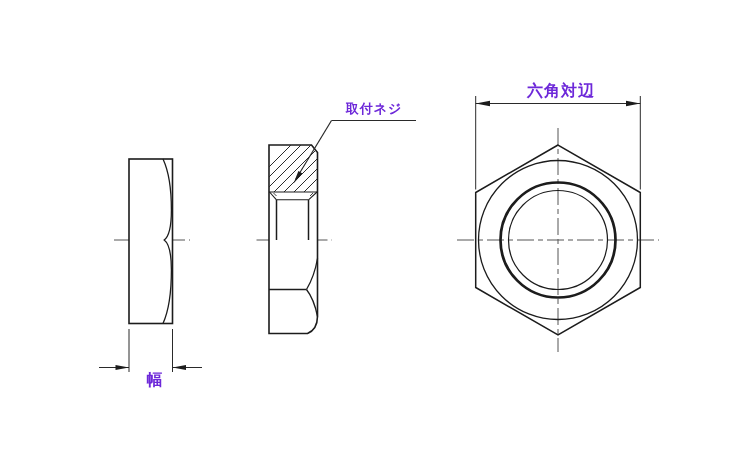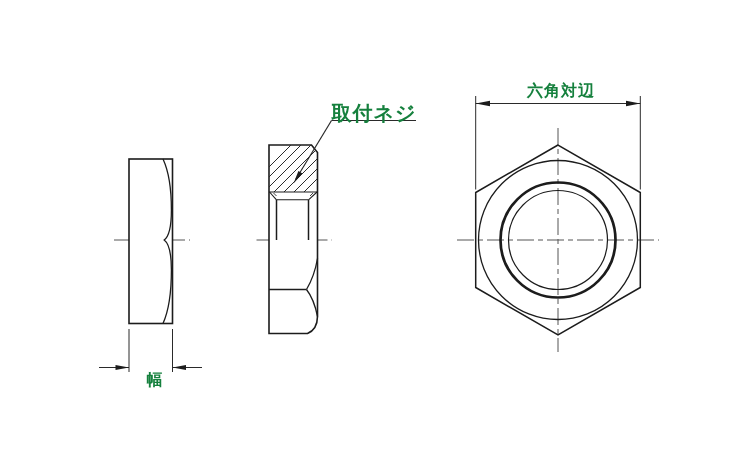--- a/index.html
+++ b/index.html
@@ -6,27 +6,27 @@
   .canvas{
     position:relative;
     width:750px;height:450px;
     background:#ffffff;
     overflow:hidden;
     font-family:"Liberation Sans","DejaVu Sans",sans-serif;
   }
   .canvas svg{position:absolute;left:0;top:0;}
   .dim-label{
     position:absolute;
-    color:#15803d;
+    color:#6d28d9;
     font-weight:bold;
     text-align:center;
     white-space:nowrap;
     letter-spacing:1px;
   }
-  .lbl-mounting{left:314px;top:100px;width:120px;font-size:20px;}
+  .lbl-mounting{left:314px;top:100px;width:120px;font-size:13px;}
   .lbl-flats{left:501px;top:81px;width:120px;font-size:16px;}
   .lbl-width{left:115px;top:370px;width:80px;font-size:16px;}
 </style>
 </head>
 <body>
 
 <div class="canvas">
 
   <svg width="750" height="450" viewBox="0 0 750 450">
     <defs>

